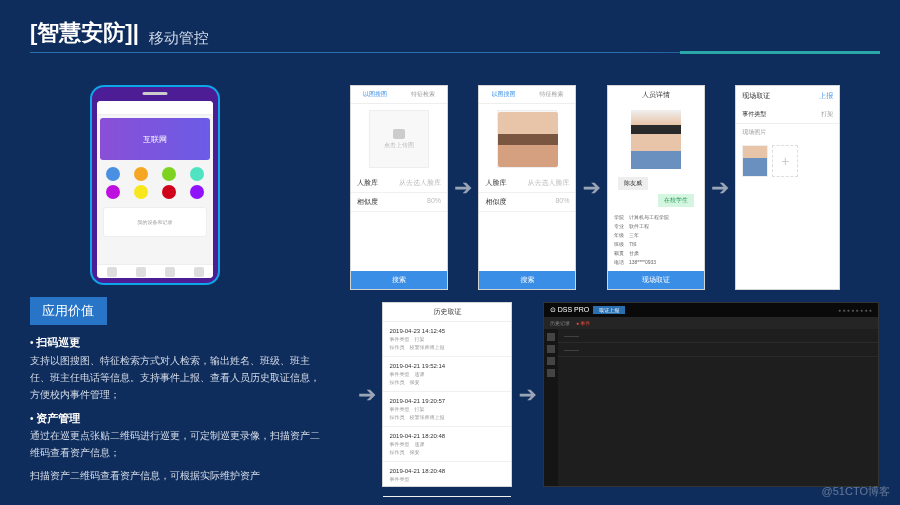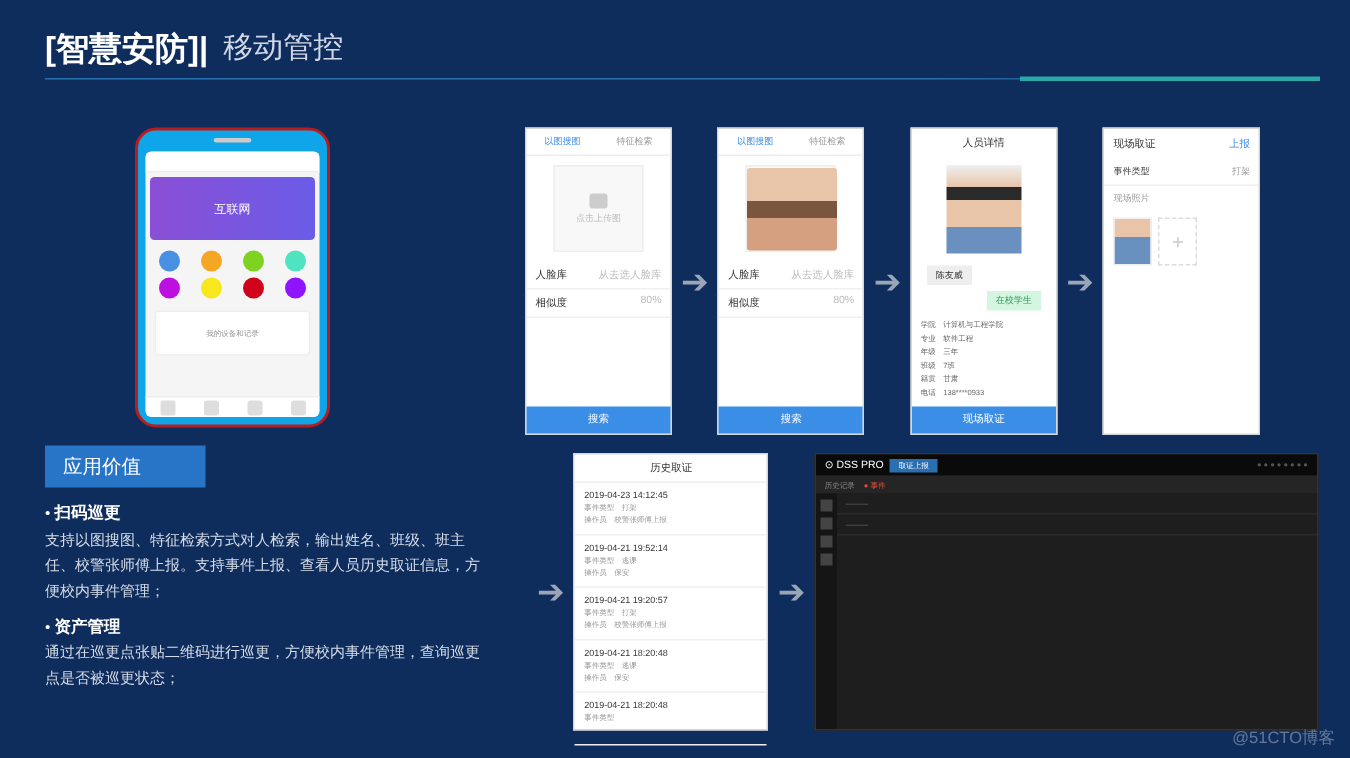--- a/index.html
+++ b/index.html
@@ -1,33 +1,33 @@
 <!DOCTYPE html>
 <html><head>
 <meta charset="utf-8">
 <style>
 *{margin:0;padding:0;box-sizing:border-box;font-family:"Microsoft YaHei",sans-serif}
 body{width:900px;height:505px;background:#0f2d5c;color:#fff;position:relative;overflow:hidden}
-.header{padding:18px 0 0 30px;display:flex;align-items:flex-start;gap:10px}
+.header{padding:18px 0 0 30px;display:flex;align-items:flex-end;gap:10px}
 .header-bracket{color:#fff;font-size:22px;font-weight:bold}
-.header-sub{color:#d0d8e8;font-size:20px;font-weight:300}
+.header-sub{color:#d0d8e8;font-size:15px;font-weight:300}
 .header-line{position:absolute;top:52px;left:30px;right:20px;height:1px;background:linear-gradient(90deg,#2a6fb0 0%,#2a6fb0 70%,transparent 100%)}
 .header-line::after{content:"";position:absolute;right:0;top:-1px;width:200px;height:3px;background:#2aa8a8}
 .left-col{position:absolute;left:30px;top:85px;width:290px}
-.phone{width:130px;height:200px;margin-left:60px;border:2px solid #b91c1c;border-radius:14px;background:#0ea5e9;padding:14px 5px 5px;position:relative}
+.phone{width:130px;height:200px;margin-left:60px;border:2px solid #0ea5e9;border-radius:14px;background:#4c1d95;padding:14px 5px 5px;position:relative}
 .phone::before{content:"";position:absolute;top:5px;left:50%;transform:translateX(-50%);width:25px;height:3px;background:#ccc;border-radius:2px}
 .phone-screen{width:100%;height:100%;background:#f5f5f5;border-radius:4px;overflow:hidden;display:flex;flex-direction:column}
 .phone-top{height:14px;background:#fff;border-bottom:1px solid #eee}
 .phone-banner{height:42px;background:linear-gradient(90deg,#8a4fd6,#6b5ce7);margin:3px;border-radius:3px;display:flex;align-items:center;justify-content:center;color:#fff;font-size:8px}
 .phone-icons{display:grid;grid-template-columns:repeat(4,1fr);gap:4px;padding:4px}
 .p-icon{width:14px;height:14px;border-radius:50%;margin:0 auto}
 .phone-card{margin:4px 6px;height:30px;background:#fff;border:1px solid #eee;border-radius:3px;display:flex;align-items:center;justify-content:center;font-size:5px;color:#999}
 .phone-bottom{margin-top:auto;height:14px;background:#fff;border-top:1px solid #eee;display:flex;justify-content:space-around;align-items:center}
 .phone-bottom span{width:10px;height:10px;border-radius:2px;background:#ddd}
-.value-header{background:#2875c7;color:#fff;padding:5px 12px;font-size:13px;margin-top:12px;width:107px}
+.value-header{background:#2875c7;color:#fff;padding:5px 12px;font-size:13px;margin-top:12px;width:77px}
 .value-body{font-size:10px;line-height:1.7;color:#d5dce8;margin-top:8px}
 .value-body strong{color:#fff;font-size:11px}
 .value-body ul{list-style:none}
 .value-body li::before{content:"• ";color:#fff}
 .right-area{position:absolute;left:350px;top:85px;right:12px}
 .row{display:flex;align-items:center;gap:6px;margin-bottom:12px}
 .arrow{color:#9aa5b8;font-size:22px;flex-shrink:0}
 .mock{background:#fff;border:1px solid #d5d5d5;color:#333;font-size:7px;position:relative;flex-shrink:0}
 .mock-search{width:98px;height:205px;display:flex;flex-direction:column}
 .tabs{display:flex;font-size:6px;border-bottom:1px solid #eee}
@@ -99,23 +99,24 @@
           <span></span>
           <span></span>
           <span></span>
         </div>
     </div>
   </div>
   <div class="value-header">应用价值</div>
   <div class="value-body">
     <ul id="value-list">
         <li><strong>扫码巡更</strong></li>
-        <div style="margin-bottom: 6px;">支持以图搜图、特征检索方式对人检索，输出姓名、班级、班主任、校警张师傅上报。支持事件上报、查看人员历史取证信息，方便校内事件管理；</div>
+        <div style="margin-bottom: 6px;">支持以图搜图、特征检索方式对人检索，输出姓名、班级、班主任、班主任电话等信息。支持事件上报、查看人员历史取证信息，方便校内事件管理；</div>
         <li><strong>资产管理</strong></li>
-        <div style="margin-bottom: 6px;">通过在巡更点张贴二维码进行巡更，方便校内事件管理，查询巡更点是否被巡更状态；</div>
+        <div style="margin-bottom: 6px;">通过在巡更点张贴二维码进行巡更，可定制巡更录像，扫描资产二维码查看资产信息；</div>
+        <div style="margin-bottom: 6px;">扫描资产二维码查看资产信息，可根据实际维护资产</div>
       </ul>
   </div>
 </div>
 
 <div class="right-area">
   <div class="row">
 
     <div class="mock mock-search">
       <div class="tabs">
           <div class="tab active">以图搜图</div>

